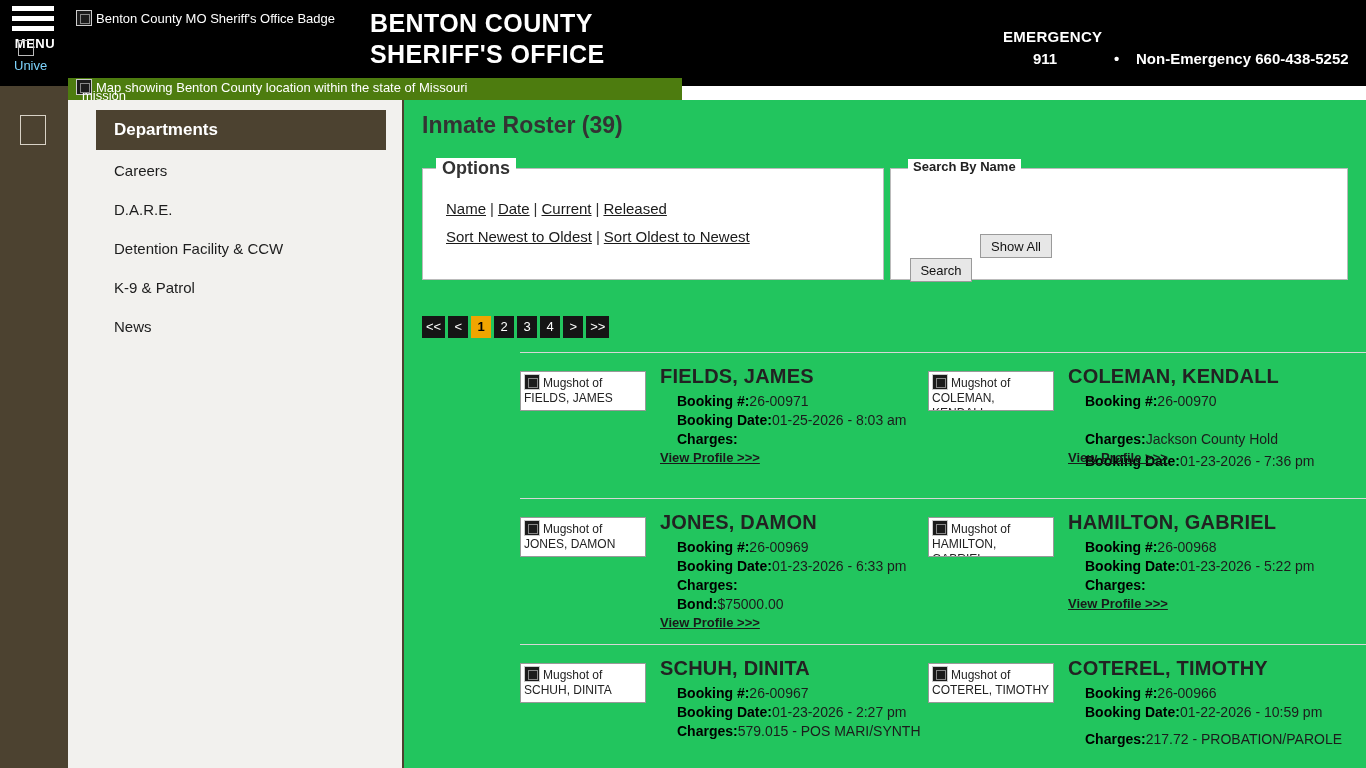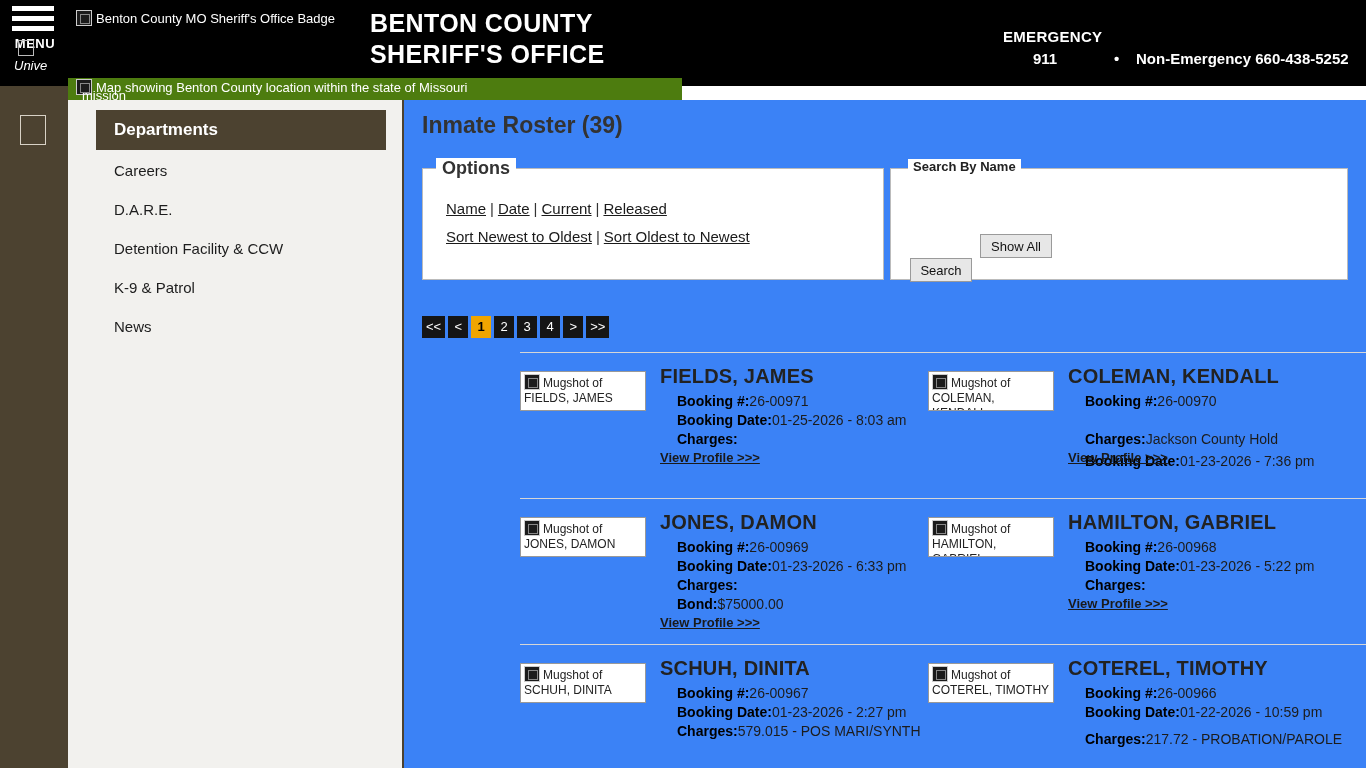--- a/index.html
+++ b/index.html
@@ -79,21 +79,21 @@
     width: 68px; height: 682px;
     background: #4c4230;
   }
   .rail-square {
     position: absolute; left: 20px; top: 29px;
     width: 26px; height: 30px;
     border: 1px solid #d8d2c6;
   }
   .univ-alt {
     position: absolute; left: 14px; top: -28px;
-    font-size: 13px; color: #ffffff; font-style: italic;
+    font-size: 13px; color: #7dd3fc;
   }
   .univ-box {
     position: absolute; left: 18px; top: -46px;
     width: 16px; height: 16px;
     border: 1px solid #bbbbbb;
   }
 
   
   .map-banner {
     position: absolute; left: 68px; top: 78px;
@@ -130,21 +130,21 @@
   .nav-item {
     position: absolute; left: 46px;
     font-size: 15px; color: #1d1d1d;
     cursor: pointer;
   }
 
   
   .main {
     position: absolute; left: 404px; top: 100px;
     width: 962px; height: 668px;
-    background: #3b82f6;
+    background: #22c55e;
     overflow: hidden;
   }
   .page-title {
     position: absolute; left: 18px; top: 12px;
     font-size: 23px; font-weight: bold; color: #333333;
   }
 
   
   .options-fs {
     position: absolute; left: 18px; top: 68px;

